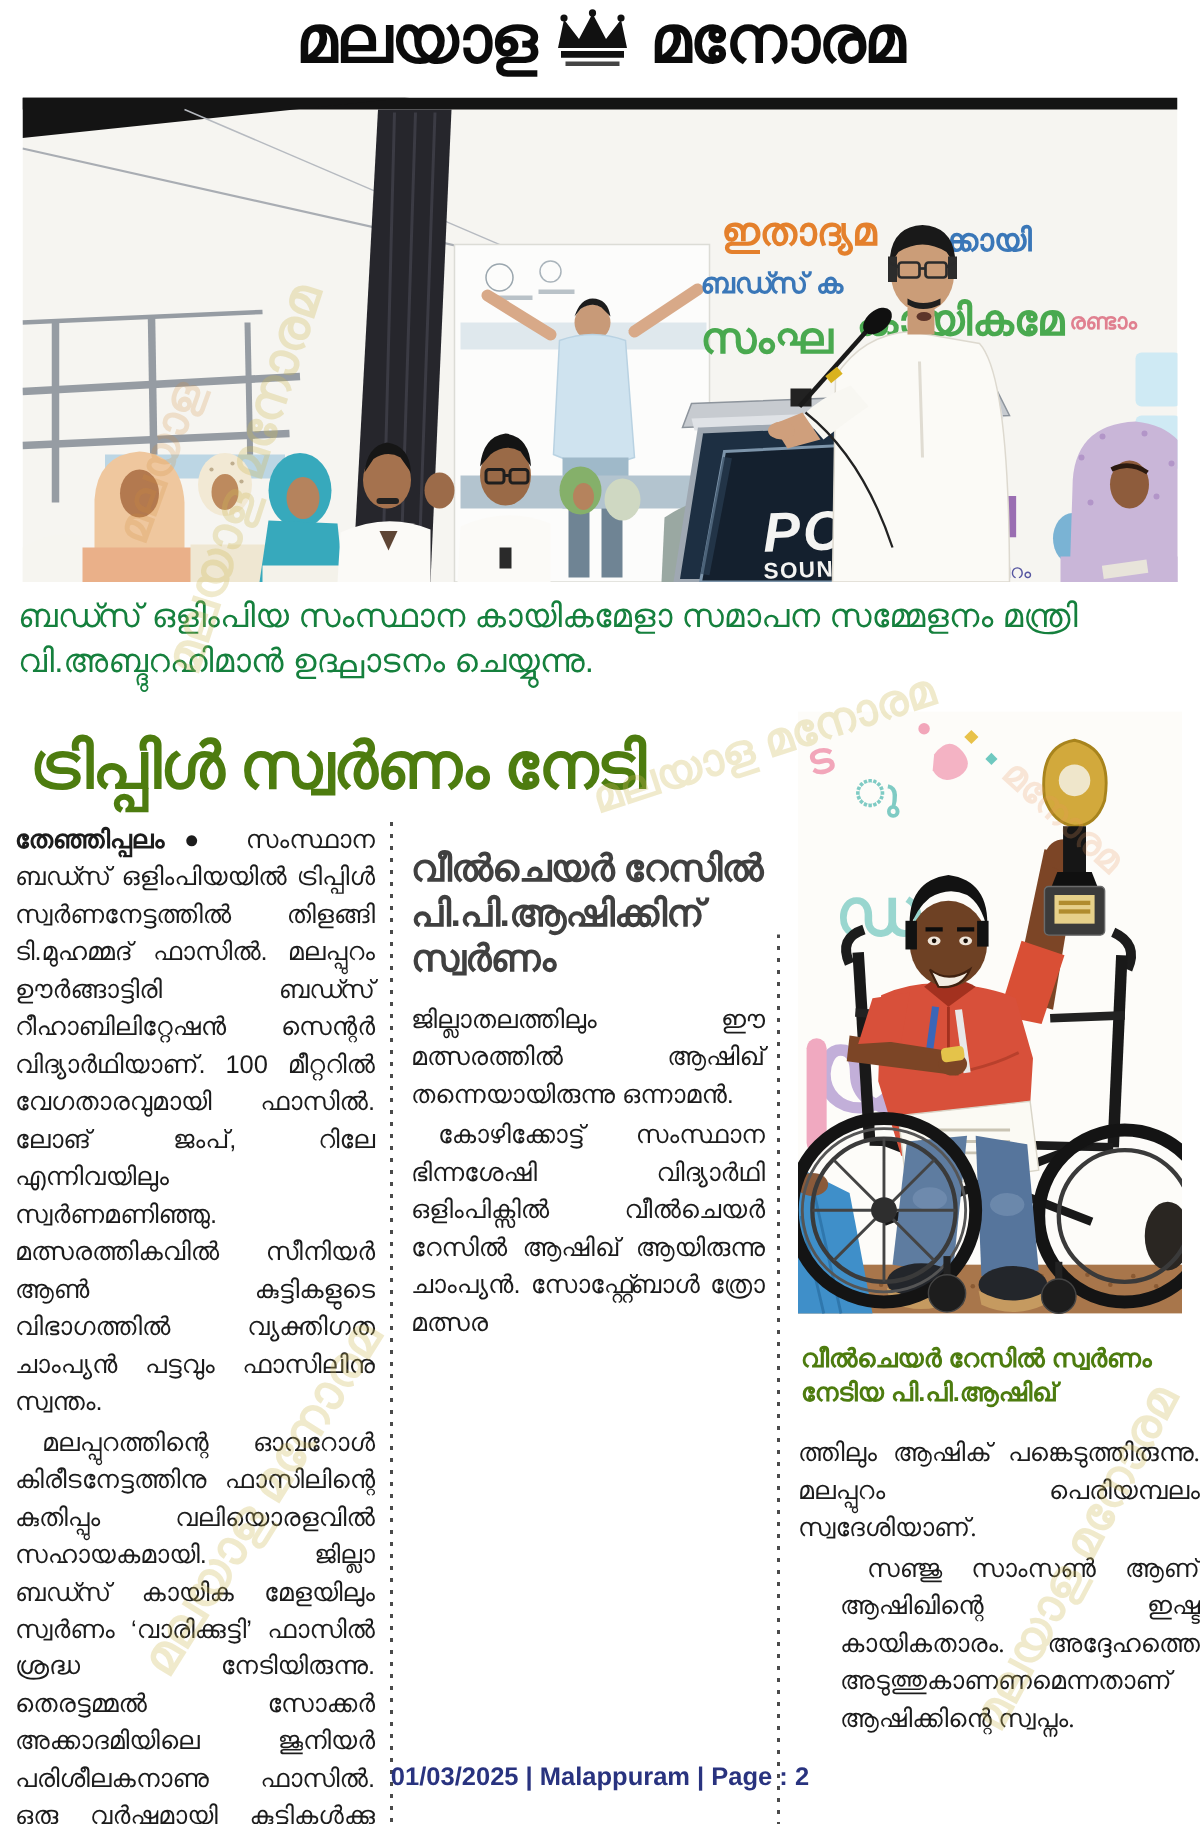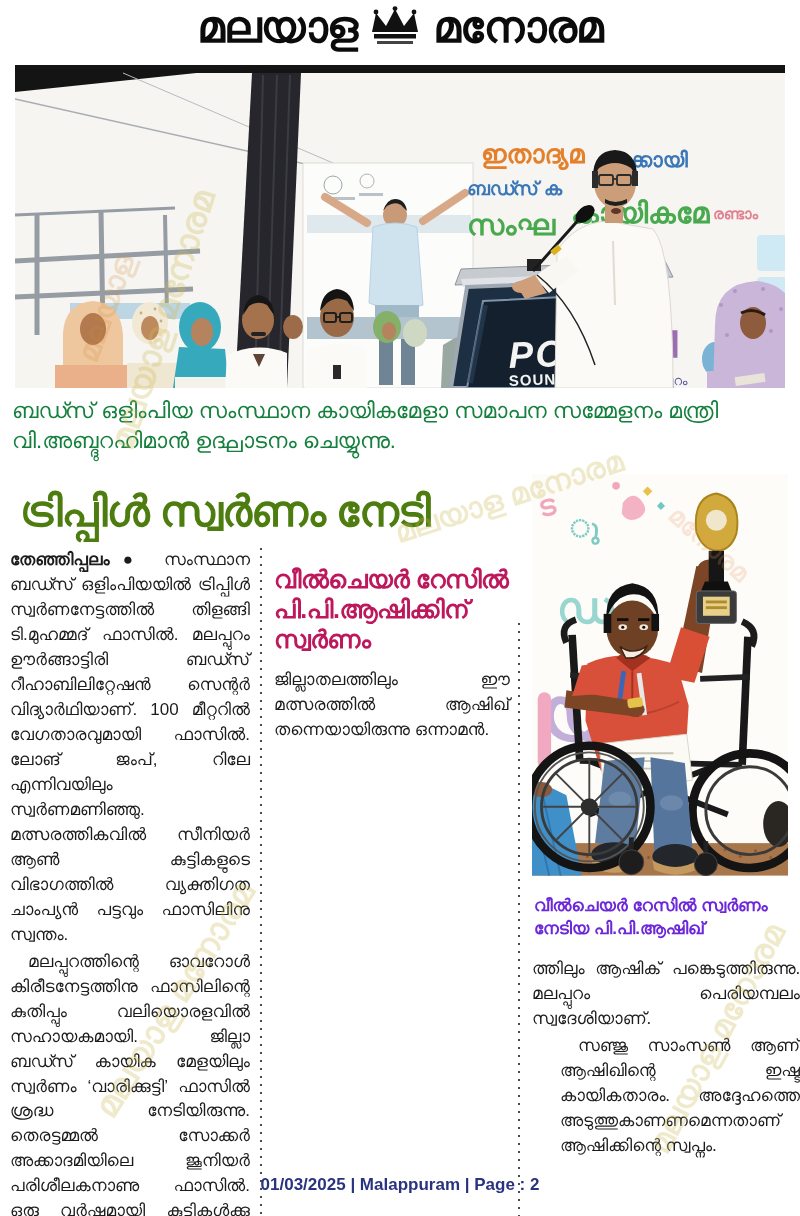--- a/index.html
+++ b/index.html
@@ -19,24 +19,24 @@
   .left-zone{width:508px;flex:0 0 auto;}
   .cols{display:flex;margin-top:10px;}
   .col{font-size:17px;line-height:1.47;text-align:justify;color:#1c1c1c;}
   .col p{margin:0;}
   .col p + p{text-indent:18px;margin-top:2px;}
   .col1{width:240px;padding-right:10px;}
   .col2{width:236px;padding-left:12px;}
   .v-dots{width:2px;flex:0 0 auto;background-image:repeating-linear-gradient(to bottom,#4a4a4a 0 2.5px,transparent 2.5px 8px);}
   .v-dots.main{margin-top:158px;}
   .dateline{font-weight:700;}
-  .subhead{font-size:25px;font-weight:800;line-height:1.2;color:#be185d;margin:16px 0 14px 0;text-align:left;letter-spacing:-0.5px;}
+  .subhead{font-size:25px;font-weight:800;line-height:1.2;color:#404040;margin:16px 0 14px 0;text-align:left;letter-spacing:-0.5px;}
   .right-col{width:268px;flex:0 0 auto;padding-left:12px;}
   .right-col .photo-wrap2{line-height:0;}
-  .photo2-caption{font-size:17px;font-weight:700;line-height:1.35;color:#6d28d9;margin:10px 0 16px 2px;text-align:left;}
+  .photo2-caption{font-size:17px;font-weight:700;line-height:1.35;color:#4d7c0f;margin:10px 0 16px 2px;text-align:left;}
   .right-col .body{font-size:17px;line-height:1.47;text-align:justify;font-family:Liberation Serif, serif;}
   .right-col .body p{margin:0;}
   .right-col .body p + p{text-indent:18px;margin-top:2px;margin-left:28px;}
   
   .footer{position:absolute;left:0;right:0;bottom:18px;text-align:center;color:#29337f;font-weight:700;
           font-size:17px;line-height:1.45;}
   
   .wm{position:absolute;color:rgba(205,185,85,0.30);font-weight:800;pointer-events:none;white-space:nowrap;z-index:5;}
 </style>
 </head>
@@ -233,20 +233,21 @@
       </h1>
       <div class="cols">
         <div class="col col1">
           <p><span class="dateline">തേഞ്ഞിപ്പലം</span><span>●</span> <span>സംസ്ഥാന ബഡ്സ് ഒളിംപിയയിൽ ട്രിപ്പിൾ സ്വർണനേട്ടത്തിൽ തിളങ്ങി ടി.മുഹമ്മദ് ഫാസിൽ. മലപ്പുറം ഊർങ്ങാട്ടിരി ബഡ്സ് റീഹാബിലിറ്റേഷൻ സെന്റർ വിദ്യാർഥിയാണ്. 100 മീറ്ററിൽ വേഗതാരവുമായി ഫാസിൽ. ലോങ് ജംപ്, റിലേ എന്നിവയിലും സ്വർണമണിഞ്ഞു. മത്സരത്തികവിൽ സീനിയർ ആൺ കുട്ടികളുടെ വിഭാഗത്തിൽ വ്യക്തിഗത ചാംപ്യൻ പട്ടവും ഫാസിലിനു സ്വന്തം.</span></p>
           <p>മലപ്പുറത്തിന്റെ ഓവറോൾ കിരീടനേട്ടത്തിനു ഫാസിലിന്റെ കുതിപ്പും വലിയൊരളവിൽ സഹായകമായി. ജില്ലാ ബഡ്സ് കായിക മേളയിലും സ്വർണം ‘വാരിക്കുട്ടി’ ഫാസിൽ ശ്രദ്ധ നേടിയിരുന്നു. തെരട്ടമ്മൽ സോക്കർ അക്കാദമിയിലെ ജൂനിയർ പരിശീലകനാണു ഫാസിൽ. ഒരു വർഷമായി കുട്ടികൾക്കു ഫുട്ബോൾ പരിശീലനം നൽകുന്നുണ്ട്. ഏതാനും</p>
         </div>
         <div class="v-dots"></div>
         <div class="col col2">
           <h2 class="subhead">വീൽചെയർ റേസിൽ പി.പി.ആഷിക്കിന് സ്വർണം</h2>
           <p>ജില്ലാതലത്തിലും ഈ മത്സരത്തിൽ ആഷിഖ് തന്നെയായിരുന്നു ഒന്നാമൻ.</p>
+          <p>കോഴിക്കോട്ട് സംസ്ഥാന ഭിന്നശേഷി വിദ്യാർഥി ഒളിംപിക്സിൽ വീൽചെയർ റേസിൽ ആഷിഖ് ആയിരുന്നു ചാംപ്യൻ. സോഫ്റ്റ്ബോൾ ത്രോ മത്സര</p>
         </div>
       </div>
     </div>
     <div class="v-dots main"></div>
     <div class="right-col">
       <div class="photo-wrap2">
         <svg width="256" height="420" viewBox="0 0 268 420">
           <rect width="268" height="420" fill="#fdfcf9"></rect>
 
           <g font-family="Liberation Sans, sans-serif" font-weight="800">

